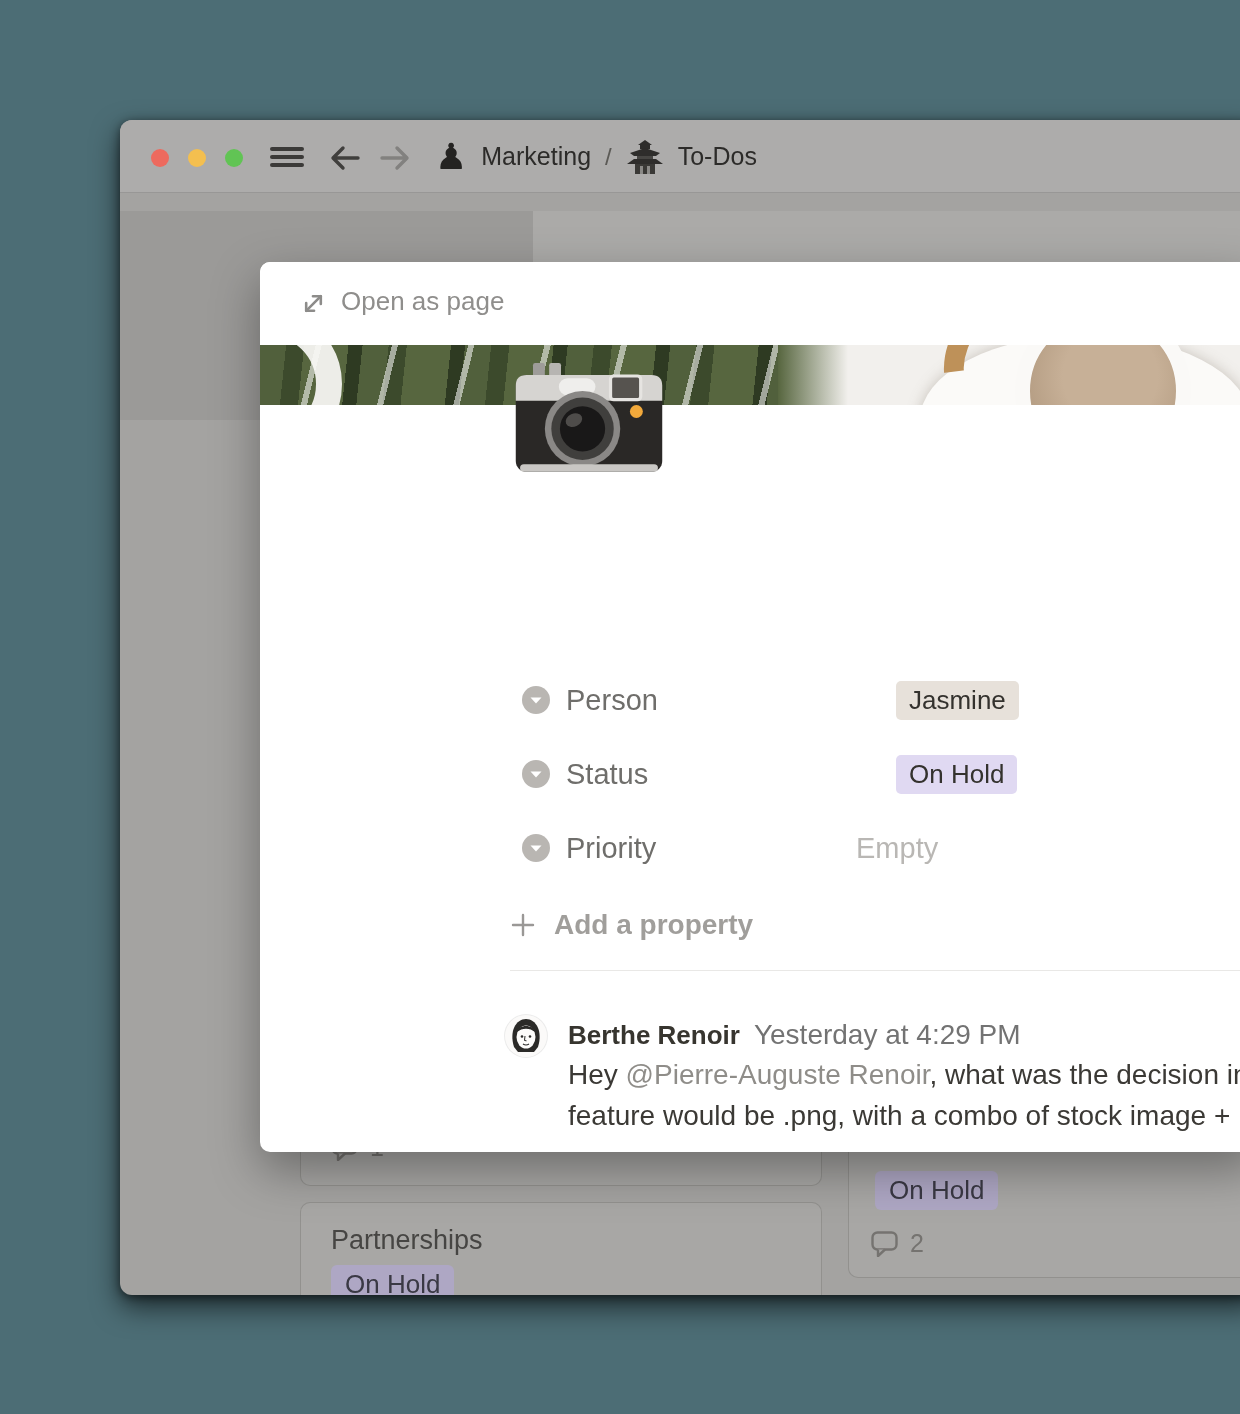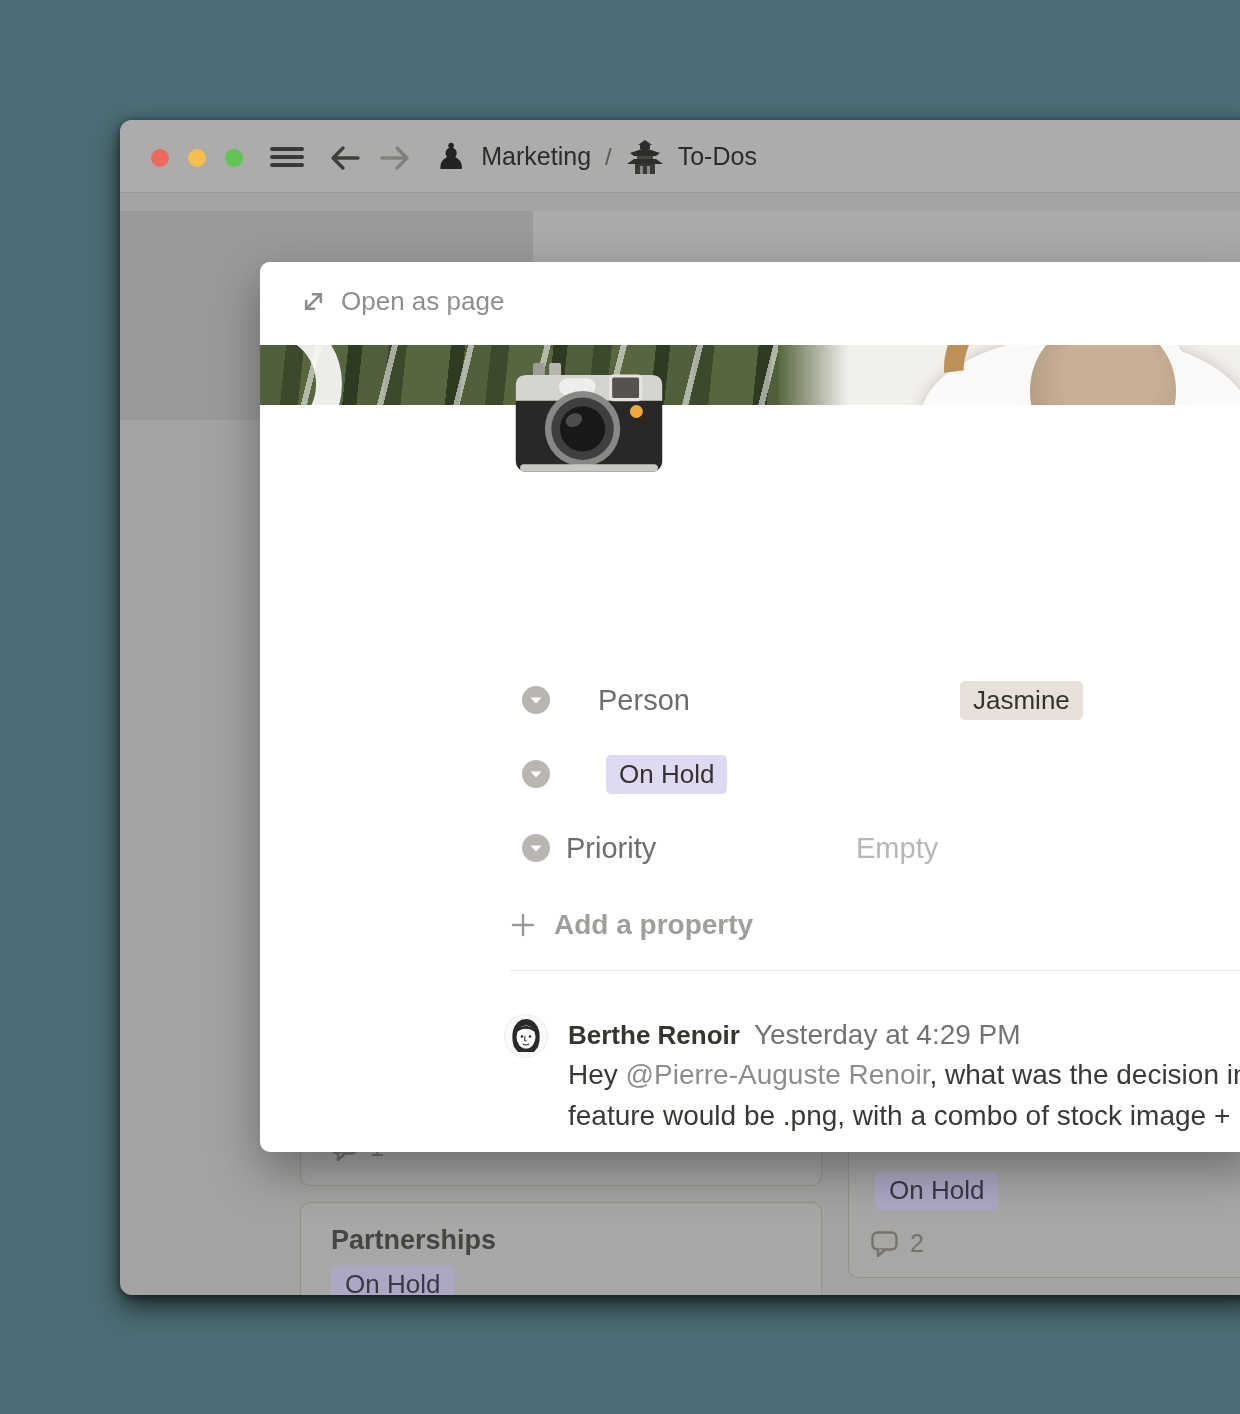--- a/index.html
+++ b/index.html
@@ -28,34 +28,34 @@
   .crumb-sep{font-size:24px;color:#5B5A56;}
 
   
   .backdrop{position:absolute;left:0;top:74px;right:0;bottom:0;}
   .blk-dark{position:absolute;left:0;top:17px;width:413px;height:209px;background:#9B9A98;}
   .blk-light{position:absolute;left:413px;top:17px;right:0;height:209px;background:#ABAAA8;}
   .bcard{position:absolute;background:#A8A7A5;border:1px solid rgba(70,68,64,.22);border-radius:10px;}
   .bcard1{left:180px;top:846px;width:522px;height:146px;}
   .bcard2{left:180px;top:1008px;width:522px;height:170px;}
   .bcard3{left:728px;top:846px;width:540px;height:238px;}
-  .bcard-title{position:absolute;left:30px;top:22px;font-size:27px;font-weight:700;color:#464543;}
+  .bcard-title{position:absolute;left:30px;top:22px;font-size:27px;font-weight:400;color:#464543;}
   .dim-badge{position:absolute;display:inline-block;padding:4px 14px;border-radius:6px;
     background:#AEA7C4;color:#3A3944;font-size:26px;}
   .bc2-badge{left:30px;top:62px;}
   .bc3-badge{left:26px;top:130px;}
   .bubble-row{position:absolute;display:flex;align-items:center;gap:12px;color:#757370;font-size:25px;}
   .bc1-bubble{left:30px;top:92px;}
   .bc3-bubble{left:22px;top:188px;}
 
   
   .modal{position:absolute;left:260px;top:262px;width:1000px;height:890px;background:#FFFFFF;
     border-radius:10px;overflow:hidden;box-shadow:0 18px 48px rgba(0,0,0,.35);z-index:5;}
   .modal-toolbar{position:absolute;left:0;top:0;right:0;height:83px;background:#FFF;}
-  .open-page{position:absolute;left:40px;top:24px;display:flex;align-items:center;gap:14px;cursor:pointer;}
+  .open-page{position:absolute;left:40px;top:24px;display:flex;align-items:flex-end;gap:14px;cursor:pointer;}
   .open-page-label{font-size:26px;color:#8F8E8C;}
 
   .cover{position:absolute;left:0;top:83px;right:0;height:60px;overflow:hidden;background:#F2F0ED;}
   .cover-left{position:absolute;left:0;top:0;width:550px;height:100%;
     background:
       repeating-linear-gradient(104deg, rgba(255,255,255,0) 0 54px, rgba(255,255,255,.55) 54px 60px, rgba(255,255,255,0) 60px 74px),
       repeating-linear-gradient(96deg, #51603C 0 26px, #3C4A2C 26px 44px, #57663F 44px 88px, #2E3A22 88px 102px);}
   .cover-plate{position:absolute;left:-68px;top:-36px;width:150px;height:150px;border-radius:50%;
     background:transparent;border:26px solid rgba(250,249,246,.92);}
   .cover-leaf-fade{position:absolute;left:518px;top:0;width:70px;height:100%;
@@ -69,21 +69,21 @@
     border:20px solid transparent;border-left:20px solid #BE9159;transform:rotate(38deg);}
   .caramel2{position:absolute;left:962px;top:6px;width:60px;height:90px;border-radius:50%;
     border:16px solid transparent;border-left:16px solid #BC8E55;transform:rotate(205deg);}
 
   .page-icon{position:absolute;left:253px;top:100px;width:152px;height:112px;}
 
   .page-title{position:absolute;left:250px;top:300px;font-size:65px;font-weight:700;
     color:#37352F;letter-spacing:-1px;}
 
   .prop-row{position:absolute;left:250px;height:36px;display:flex;align-items:center;}
-  .pr-1{top:420px;gap:32px;} .pr-2{top:494px;} .pr-3{top:568px;}
+  .pr-1{top:420px;} .pr-2{top:494px;} .pr-3{top:568px;}
   .prop-icon{width:28px;height:28px;margin-left:12px;margin-right:16px;flex:0 0 auto;}
   .prop-label{width:290px;font-size:29px;color:#6F6E6B;}
   .tag{display:inline-block;padding:4px 13px;border-radius:5px;font-size:26px;color:#34322E;margin-left:40px;}
   .tag-person{background:#E7E1DA;}
   .tag-status{background:#E0D9F2;}
   .empty-val{font-size:29px;color:#B9B7B4;}
 
   .add-prop{position:absolute;left:250px;top:645px;height:36px;display:flex;align-items:center;gap:18px;cursor:pointer;}
   .add-prop-label{font-size:28px;color:#A09E9B;font-weight:bold;}
   .divider{position:absolute;left:250px;top:708px;right:0;height:1px;background:#E9E8E6;}
@@ -218,20 +218,21 @@
       </svg>
       <span class="prop-label">Person</span>
       <span class="tag tag-person">Jasmine</span>
     </div>
 
     <div class="prop-row pr-2">
       <svg class="prop-icon" viewBox="0 0 28 28">
         <circle cx="14" cy="14" r="14" fill="#B9B6B2"></circle>
         <path d="M8.5 11.5 L14 17.5 L19.5 11.5 Z" fill="#FFFFFF"></path>
       </svg>
+      <span class="prop-label">Status</span>
       <span class="tag tag-status">On Hold</span>
     </div>
 
     <div class="prop-row pr-3">
       <svg class="prop-icon" viewBox="0 0 28 28">
         <circle cx="14" cy="14" r="14" fill="#B9B6B2"></circle>
         <path d="M8.5 11.5 L14 17.5 L19.5 11.5 Z" fill="#FFFFFF"></path>
       </svg>
       <span class="prop-label">Priority</span>
       <span class="empty-val">Empty</span>

